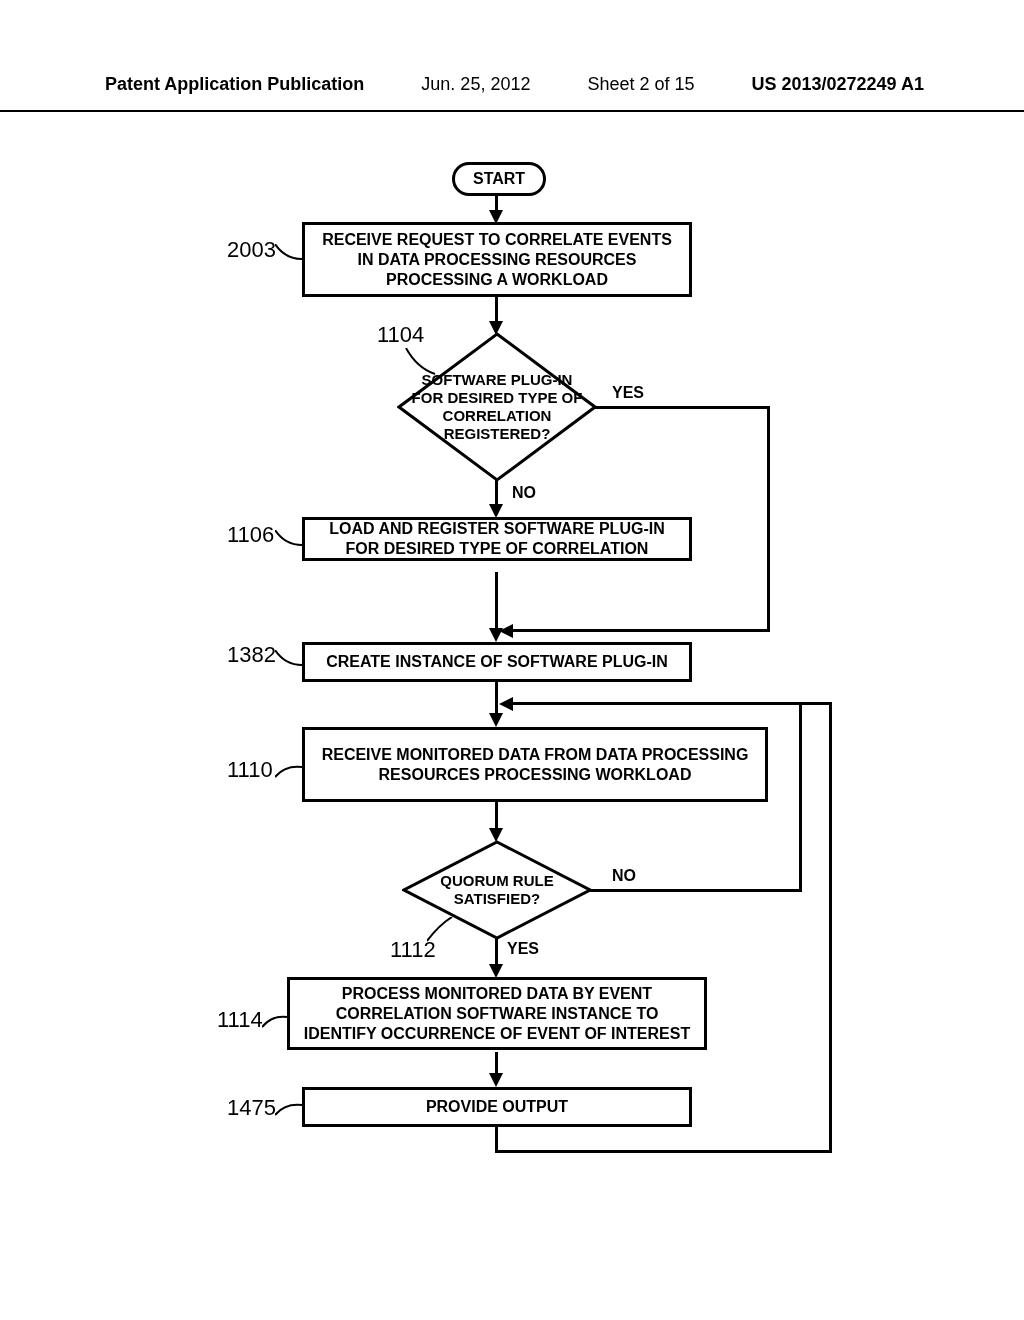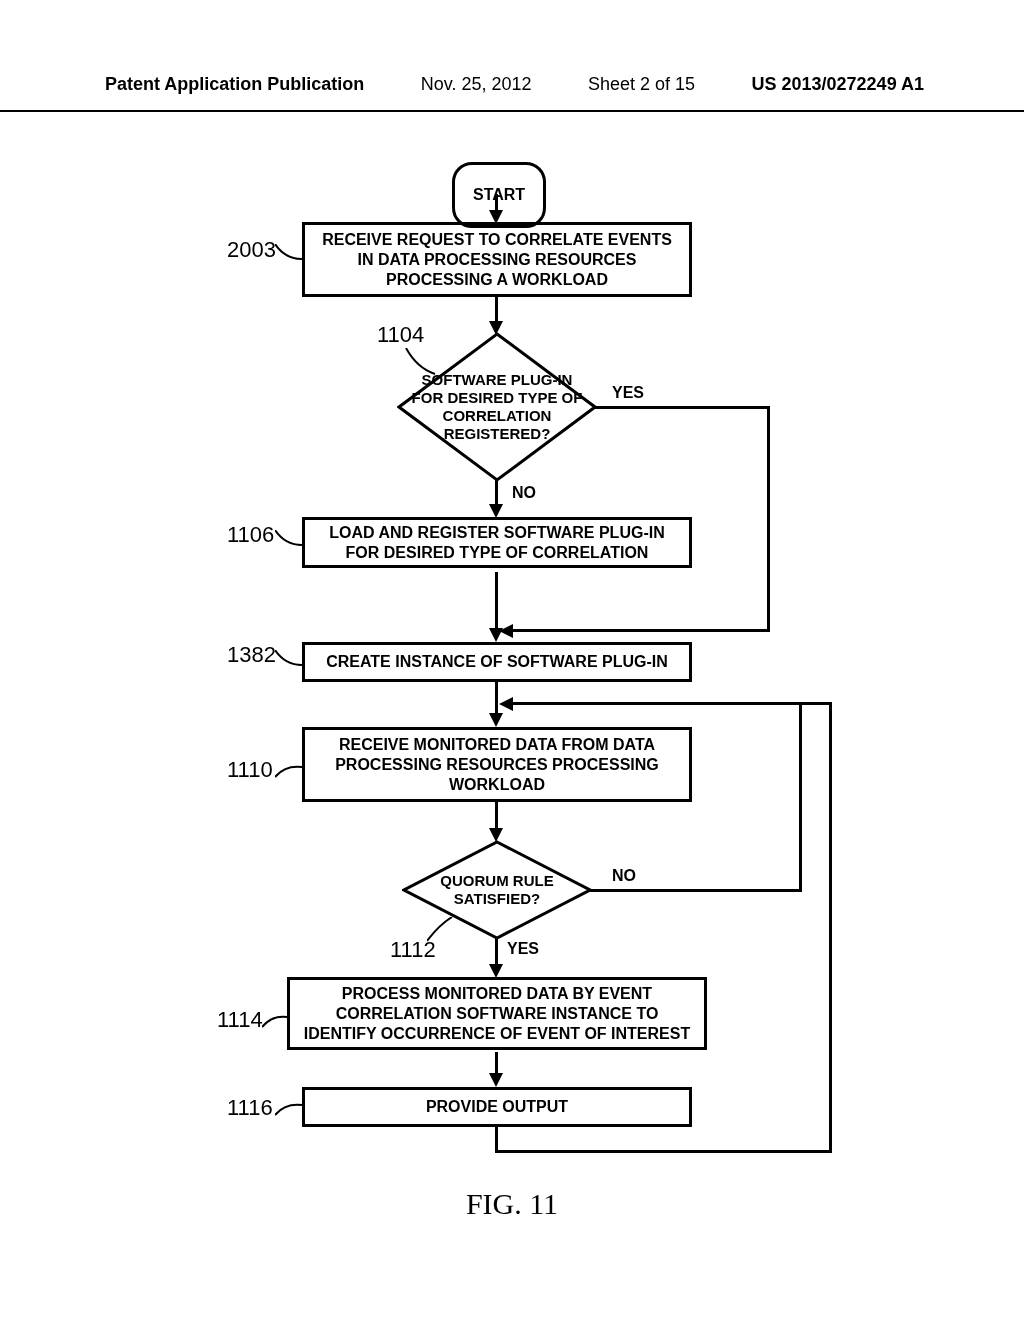--- a/index.html
+++ b/index.html
@@ -34,21 +34,21 @@
       position: absolute;
       text-align: center;
       font-size: 16px;
       font-weight: bold;
       line-height: 1.25;
     }
 
     .terminator {
       border: 3px solid black;
       border-radius: 20px;
-      padding: 20px 18px;
+      padding: 4px 18px;
     }
 
     .process {
       border: 3px solid black;
       padding: 8px 10px;
       display: flex;
       align-items: center;
       justify-content: center;
     }
 
@@ -106,21 +106,21 @@
       font-family: 'Times New Roman', serif;
       font-size: 30px;
     }
 
   </style>
 </head>
 <body>
 
 <div class="header">
   <span class="pub">Patent Application Publication</span>
-  <span class="date">Nov. 25, 2012</span>
+  <span class="date">Jun. 25, 2012</span>
   <span class="sheet">Sheet 2 of 15</span>
   <span class="docnum">US 2013/0272249 A1</span>
 </div>
 
 <div class="flowchart">
 
   <div class="node terminator" style="left:350px; top:0;">
     <span>START</span>
   </div>
   <div class="arrow-line" style="left:393px; top:32px; width:3px; height:20px;"></div>
@@ -151,21 +151,21 @@
   <div class="edge-label" style="left:510px; top:222px;">YES</div>
   <div class="arrow-line" style="left:493px; top:244px; width:175px; height:3px;"></div>
   <div class="arrow-line" style="left:665px; top:244px; width:3px; height:225px;"></div>
   <div class="arrow-line" style="left:407px; top:467px; width:261px; height:3px;"></div>
   <div class="arrow-head arrow-left" style="left:397px; top:462px;"></div>
 
   <div class="edge-label" style="left:410px; top:322px;">NO</div>
   <div class="arrow-line" style="left:393px; top:318px; width:3px; height:28px;"></div>
   <div class="arrow-head arrow-down" style="left:387px; top:342px;"></div>
 
-  <div class="node process" style="left:200px; top:355px; width:390px; height:51px;">
+  <div class="node process" style="left:200px; top:355px; width:390px; height:44px;">
     <span>LOAD AND REGISTER SOFTWARE PLUG-IN FOR DESIRED TYPE OF CORRELATION</span>
   </div>
   <div class="refnum" style="left:125px; top:360px;">1106</div>
   <svg style="position:absolute; left:173px; top:368px;" width="30" height="18">
       <path d="M0 0 Q 10 15 27 15" stroke="black" stroke-width="2" fill="none"></path>
     </svg>
 
   <div class="arrow-line" style="left:393px; top:410px; width:3px; height:60px;"></div>
   <div class="arrow-head arrow-down" style="left:387px; top:466px;"></div>
 
@@ -176,21 +176,21 @@
   <svg style="position:absolute; left:173px; top:488px;" width="30" height="18">
       <path d="M0 0 Q 10 15 27 15" stroke="black" stroke-width="2" fill="none"></path>
     </svg>
 
   <div class="arrow-line" style="left:393px; top:520px; width:3px; height:35px;"></div>
   <div class="arrow-head arrow-down" style="left:387px; top:551px;"></div>
 
   <div class="arrow-line" style="left:407px; top:540px; width:293px; height:3px;"></div>
   <div class="arrow-head arrow-left" style="left:397px; top:535px;"></div>
 
-  <div class="node process" style="left:200px; top:565px; width:390px; height:75px;">
+  <div class="node process" style="left:200px; top:565px; width:466px; height:75px;">
     <span>RECEIVE MONITORED DATA FROM DATA PROCESSING RESOURCES PROCESSING WORKLOAD</span>
   </div>
   <div class="refnum" style="left:125px; top:595px;">1110</div>
   <svg style="position:absolute; left:173px; top:603px;" width="30" height="14">
       <path d="M0 12 Q 10 0 27 2" stroke="black" stroke-width="2" fill="none"></path>
     </svg>
 
   <div class="arrow-line" style="left:393px; top:640px; width:3px; height:30px;"></div>
   <div class="arrow-head arrow-down" style="left:387px; top:666px;"></div>
 
@@ -220,25 +220,24 @@
   <svg style="position:absolute; left:160px; top:853px;" width="28" height="14">
       <path d="M0 12 Q 10 0 25 2" stroke="black" stroke-width="2" fill="none"></path>
     </svg>
 
   <div class="arrow-line" style="left:393px; top:890px; width:3px; height:25px;"></div>
   <div class="arrow-head arrow-down" style="left:387px; top:911px;"></div>
 
   <div class="node process" style="left:200px; top:925px; width:390px; height:40px;">
     <span>PROVIDE OUTPUT</span>
   </div>
-  <div class="refnum" style="left:125px; top:933px;">1116</div>
+  <div class="refnum" style="left:125px; top:933px;">1475</div>
   <svg style="position:absolute; left:173px; top:941px;" width="30" height="14">
       <path d="M0 12 Q 10 0 27 2" stroke="black" stroke-width="2" fill="none"></path>
     </svg>
 
   <div class="arrow-line" style="left:393px; top:965px; width:3px; height:25px;"></div>
   <div class="arrow-line" style="left:393px; top:988px; width:337px; height:3px;"></div>
   <div class="arrow-line" style="left:727px; top:540px; width:3px; height:451px;"></div>
   <div class="arrow-line" style="left:700px; top:540px; width:30px; height:3px;"></div>
 
-  <div class="fig-caption" style="top:1025px;">FIG. 11</div>
 
 </div>
 
 </body></html>

